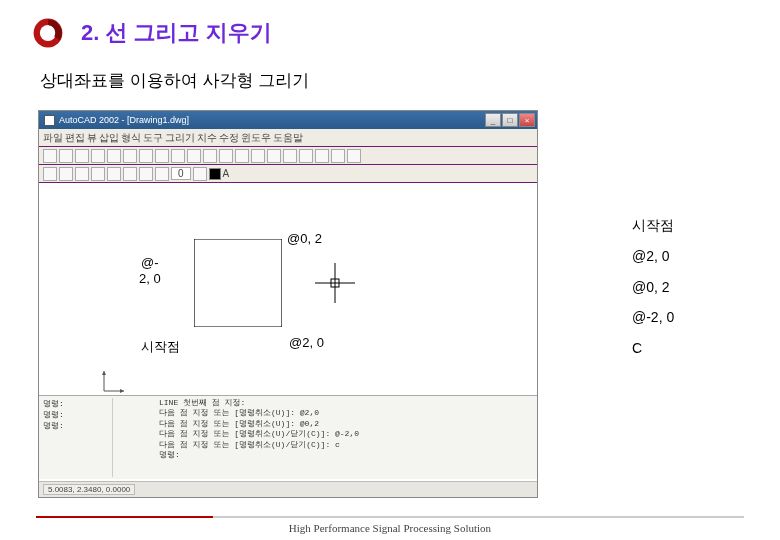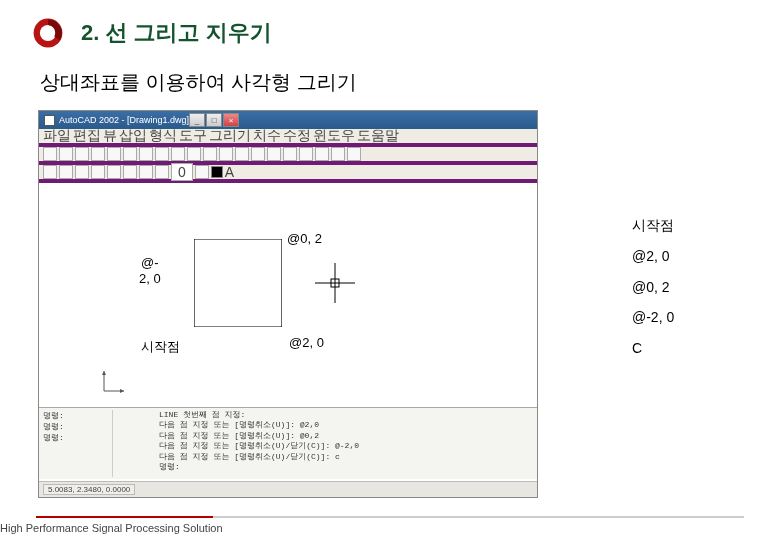--- a/index.html
+++ b/index.html
@@ -19,41 +19,42 @@
     .logo {
       width: 36px;
       height: 36px;
       margin-right: 15px;
       position: relative;
     }
     .logo svg { width: 100%; height: 100%; }
     .title {
       font-size: 22px;
       font-weight: bold;
-      color: #14532d;
+      color: #6d28d9;
     }
     .subtitle {
-      font-size: 20px;
+      font-size: 17px;
       color: #000;
       padding: 8px 0 6px 40px;
     }
     .cad-area {
       position: absolute;
       left: 38px;
       top: 110px;
       width: 500px;
       height: 388px;
       border: 1px solid #888;
       background: #fff;
     }
     .cad-titlebar {
       height: 18px;
       background: linear-gradient(to bottom, #3a6ea5, #2b5a8c);
       display: flex;
       align-items: center;
+      justify-content: space-between;
       padding: 0 2px;
       font-size: 9px;
       color: #fff;
     }
     .cad-titlebar-left { display: flex; align-items: center; gap: 4px; padding-left: 3px;}
     .win-icon {
       width: 11px; height: 11px; background: #fff; border: 1px solid #555;
     }
     .win-controls { display: flex; gap: 1px; }
     .win-btn {
@@ -61,26 +62,26 @@
       background: linear-gradient(to bottom, #eee, #ccc);
       border: 1px solid #888;
       font-size: 8px;
       display: flex; align-items: center; justify-content: center;
       color: #333;
     }
     .win-btn.close { background: linear-gradient(to bottom, #e88, #c44); color:#fff;}
     .toolbar-row {
       height: 18px;
       background: #efece4;
-      border-bottom: 4px solid #701a75;
+      border-bottom: 1px solid #701a75;
       display: flex;
       align-items: center;
       padding: 0 4px;
       gap: 2px;
-      font-size: 14px;
+      font-size: 10px;
       color: #444;
     }
     .tb-ico {
       width: 14px; height: 14px;
       border: 1px solid #aaa;
       background: #f8f8f8;
       display: inline-block;
     }
     .canvas-zone {
       position: relative;
@@ -130,21 +131,21 @@
       padding: 14px 0 0 36px;
       font-size: 14px;
       color: #000;
       line-height: 2.2;
     }
     .cmd-item { display: block; }
     .console-zone {
       position: absolute;
       left: 0; right: 0;
       bottom: 18px;
-      height: 72px;
+      height: 84px;
       background: #f4f4f0;
       border-top: 1px solid #aaa;
       font-family: "Courier New", monospace;
       font-size: 8px;
       color: #333;
       padding: 2px 4px;
       overflow: hidden;
       display: flex;
     }
     .console-left {
@@ -183,22 +184,24 @@
       color: #444;
     }
     .status-cell {
       border: 1px solid #bbb;
       padding: 0 4px;
       background: #f0eee8;
     }
     .footer {
       position: absolute;
       left: 0; right: 0; bottom: 6px;
+      text-align: center;
       font-size: 11px;
       color: #444;
+      font-family: Liberation Serif, serif;
     }
     .footer-line {
       height: 2px;
       background: linear-gradient(to right, #b00000 0%, #b00000 25%, #ccc 25%, #ccc 100%);
       margin: 4px 36px;
     }
   </style>
 </head>
 <body>
 

